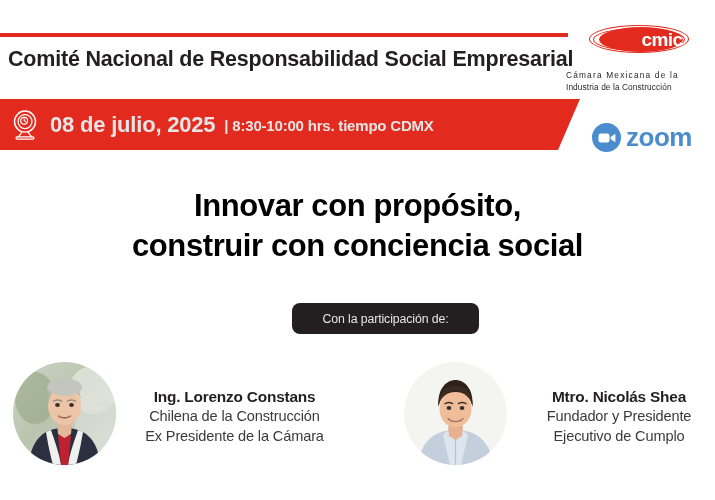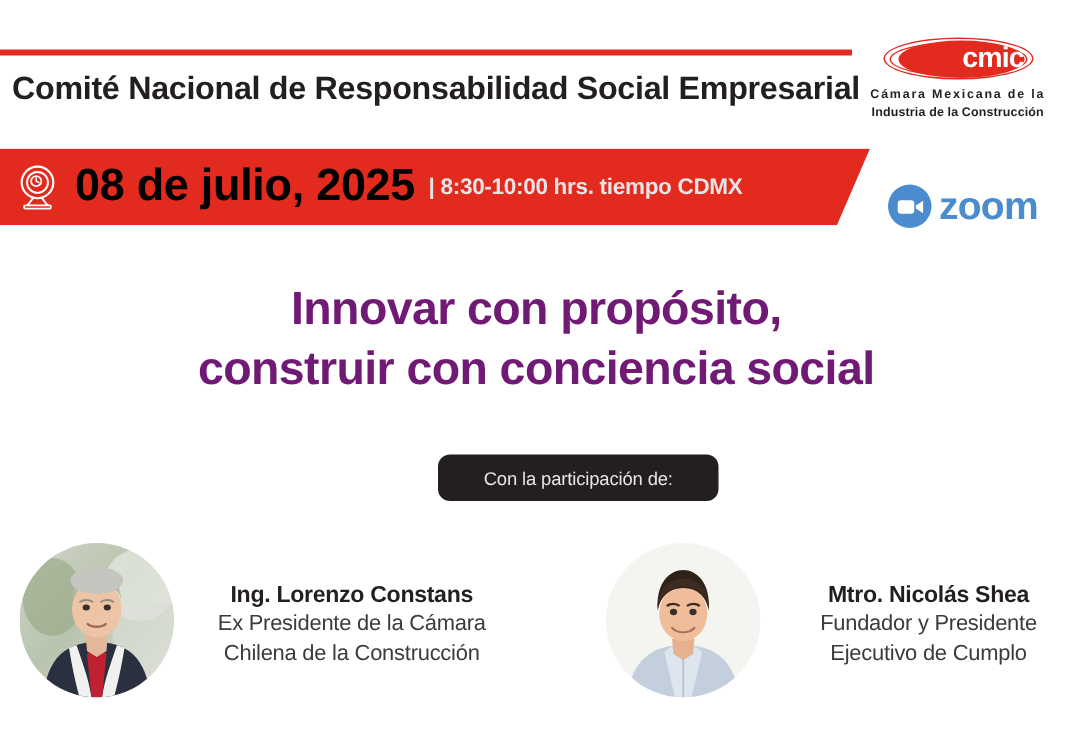--- a/index.html
+++ b/index.html
@@ -59,24 +59,23 @@
     background:#E22B1E;
     border-radius:50%/50%;
     display:flex; align-items:center; justify-content:flex-end;
   }
   .cmic-word {
     color:#fff; font-weight:bold; font-size:19px;
     letter-spacing:-0.6px; line-height:1;
     transform:translateY(-0.5px);
   }
   .cmic-sub {
-    margin-top:3px;
-    text-align:center;
+    margin-top:16px;
     font-size:8.3px;
-    font-weight:bold;
+    font-weight:normal;
     color:#231F20;
     line-height:1.42;
     letter-spacing:0.1px;
   }
   .cmic-sub .l1 { display:block; letter-spacing:1.2px; }
   .cmic-sub .l2 { display:block; letter-spacing:0.1px; }
 
   
   .date-banner {
     position:absolute; left:0; top:99px;
@@ -85,23 +84,23 @@
     clip-path:polygon(0 0, 580px 0, 558px 51px, 0 51px);
     display:flex; align-items:center;
   }
   .cam-icon {
     margin-left:8px;
     width:34px; height:34px;
     flex:0 0 auto;
   }
   .date-text {
     margin-left:8px;
-    color:#000000;
-    font-weight:bold;
-    font-size:30px;
+    color:#e5e5e5;
+    font-weight:bold;
+    font-size:22px;
     letter-spacing:-0.2px;
     white-space:nowrap;
     transform:translateY(-0.5px);
   }
   .time-text {
     margin-left:9px;
     color:#e5e5e5;
     font-weight:bold;
     font-size:15px;
     letter-spacing:-0.2px;
@@ -127,21 +126,21 @@
     letter-spacing:-0.5px;
     line-height:1;
     transform:translateY(-1px);
   }
 
   
   .headline {
     position:absolute; left:0; top:186px;
     width:715px;
     text-align:center;
-    color:#701a75;
+    color:#000000;
     font-weight:bold;
     font-size:31px;
     line-height:1.28;
     letter-spacing:-0.4px;
   }
   .headline span { display:block; }
 
   
   .part-badge {
     position:absolute; left:292px; top:303px;
@@ -274,22 +273,22 @@
           <ellipse cx="44.5" cy="43" rx="2.4" ry="2" fill="#3a2f28"></ellipse>
           <ellipse cx="58.5" cy="43" rx="2.4" ry="2" fill="#3a2f28"></ellipse>
           <path d="M40 39.5 C42.5 37.5 47 37.5 49 39.5" stroke="#8e8a84" stroke-width="1.4" fill="none"></path>
           <path d="M54 39.5 C56 37.5 60.5 37.5 63 39.5" stroke="#8e8a84" stroke-width="1.4" fill="none"></path>
           <path d="M45.5 54 C48 56.5 55 56.5 57.5 54" stroke="#9c6b58" stroke-width="1.6" fill="none" stroke-linecap="round"></path>
         </svg>
       </div>
       <div class="speaker-text">
         <div class="sp-name">Ing. Lorenzo Constans</div>
         <div class="sp-role">
+          <span>Chilena de la Construcción</span>
           <span>Ex Presidente de la Cámara</span>
-          <span>Chilena de la Construcción</span>
         </div>
       </div>
     </div>
 
     <div class="speaker speaker-b">
       <div class="avatar">
         <svg viewBox="0 0 103 103" aria-hidden="true">
           <rect width="103" height="103" fill="#f4f4f1"></rect>
           <path d="M14 103 C17 78 31 68 51.5 68 C72 68 86 78 89 103 Z" fill="#c3cfdd"></path>
           <path d="M51.5 68 C58 68 62 70 64 73 L57 103 L46 103 L39 73 C41 70 45 68 51.5 68 Z" fill="#dde5ee"></path>

